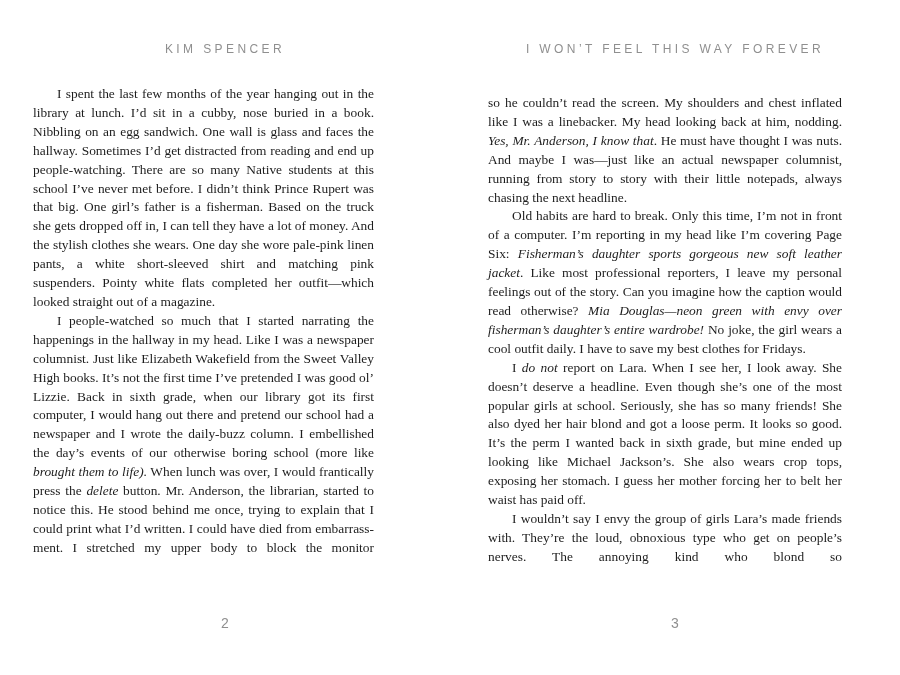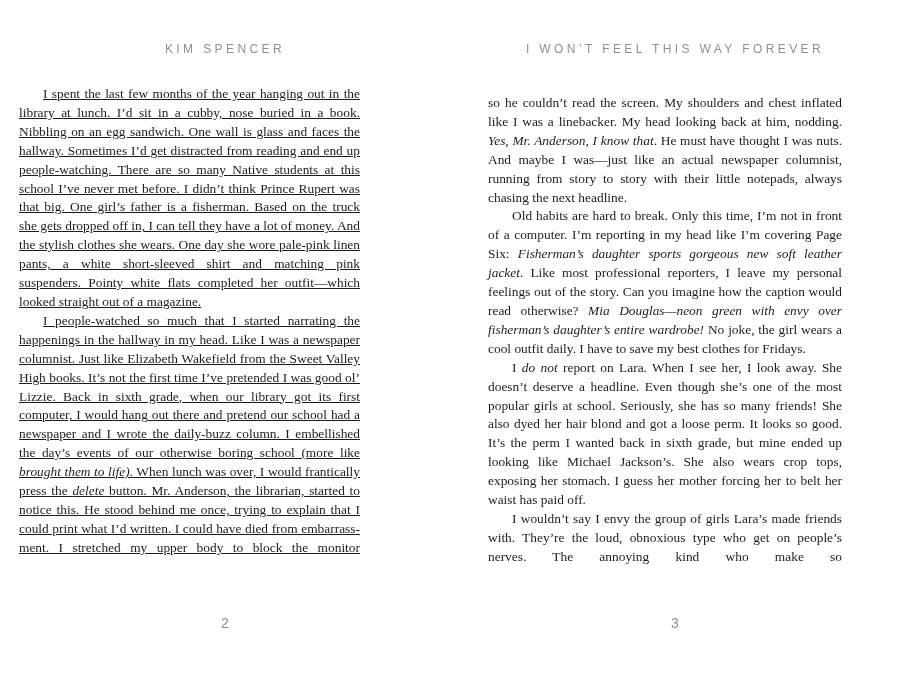--- a/index.html
+++ b/index.html
@@ -36,21 +36,21 @@
   .text-block {
     position: absolute;
     top: 85px;
     font-size: 13.4px;
     line-height: 18.9px;
     color: #1d1d1d;
     text-align: justify;
     hyphens: manual;
     -webkit-hyphens: manual;
   }
-  .page-left  .text-block { left: 19px; width: 341px; text-decoration: underline; }
+  .page-left  .text-block { left: 33px; width: 341px; }
   .page-right .text-block { left: 38px; width: 354px; margin-top: 9px; }
   .para { text-align: justify; }
   .para.indent { text-indent: 24px; }
   .para.justify-last { text-align-last: justify; }
   .para em { font-style: italic; }
   .folio {
     position: absolute;
     top: 614px; left: 0; right: 0;
     text-align: center;
     font-family: "Liberation Sans", "DejaVu Sans", sans-serif;
@@ -72,18 +72,18 @@
       </div>
     <footer class="folio">2</footer>
   </section>
 
   <section class="page page-right">
     <header class="running-head">I WON’T FEEL THIS WAY FOREVER</header>
     <div class="text-block">
         <p class="para"><span>so he couldn’t read the screen. My shoulders and chest inflated like I was a linebacker. My head looking back at him, nodding. </span><em>Yes, Mr. Anderson, I know that</em><span>. He must have thought I was nuts. And maybe I was—just like an actual newspaper columnist, running from story to story with their little notepads, always chasing the next headline.</span></p>
         <p class="para indent"><span>Old habits are hard to break. Only this time, I’m not in front of a computer. I’m reporting in my head like I’m covering Page Six: </span><em>Fisherman’s daughter sports gorgeous new soft leather jacket</em><span>. Like most professional reporters, I leave my personal feelings out of the story. Can you imagine how the caption would read otherwise? </span><em>Mia Douglas—neon green with envy over fisherman’s daughter’s entire wardrobe!</em><span> No joke, the girl wears a cool outfit daily. I have to save my best clothes for Fridays.</span></p>
         <p class="para indent"><span>I </span><em>do not</em><span> report on Lara. When I see her, I look away. She doesn’t deserve a headline. Even though she’s one of the most popular girls at school. Seriously, she has so many friends! She also dyed her hair blond and got a loose perm. It looks so good. It’s the perm I wanted back in sixth grade, but mine ended up looking like Michael Jackson’s. She also wears crop tops, exposing her stomach. I guess her mother forcing her to belt her waist has paid off.</span></p>
-        <p class="para indent justify-last"><span>I wouldn’t say I envy the group of girls Lara’s made friends with. They’re the loud, obnoxious type who get on people’s nerves. The annoying kind who make so</span></p>
+        <p class="para indent justify-last"><span>I wouldn’t say I envy the group of girls Lara’s made friends with. They’re the loud, obnoxious type who get on people’s nerves. The annoying kind who blond so</span></p>
       </div>
     <footer class="folio">3</footer>
   </section>
 
 </div>
 
 </body></html>

